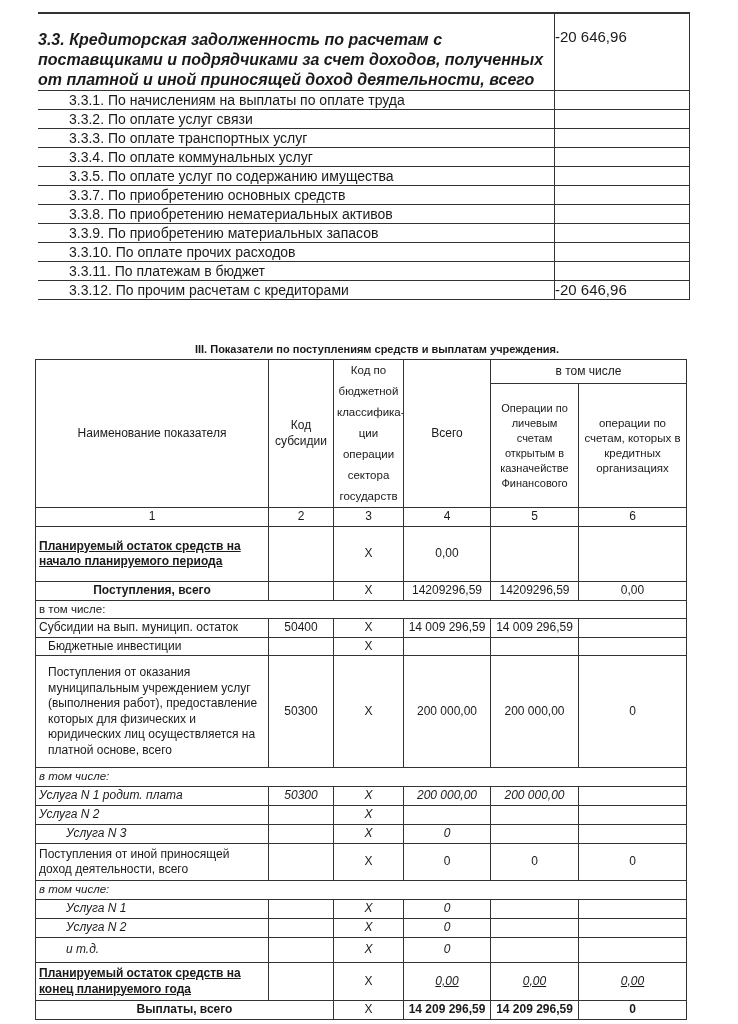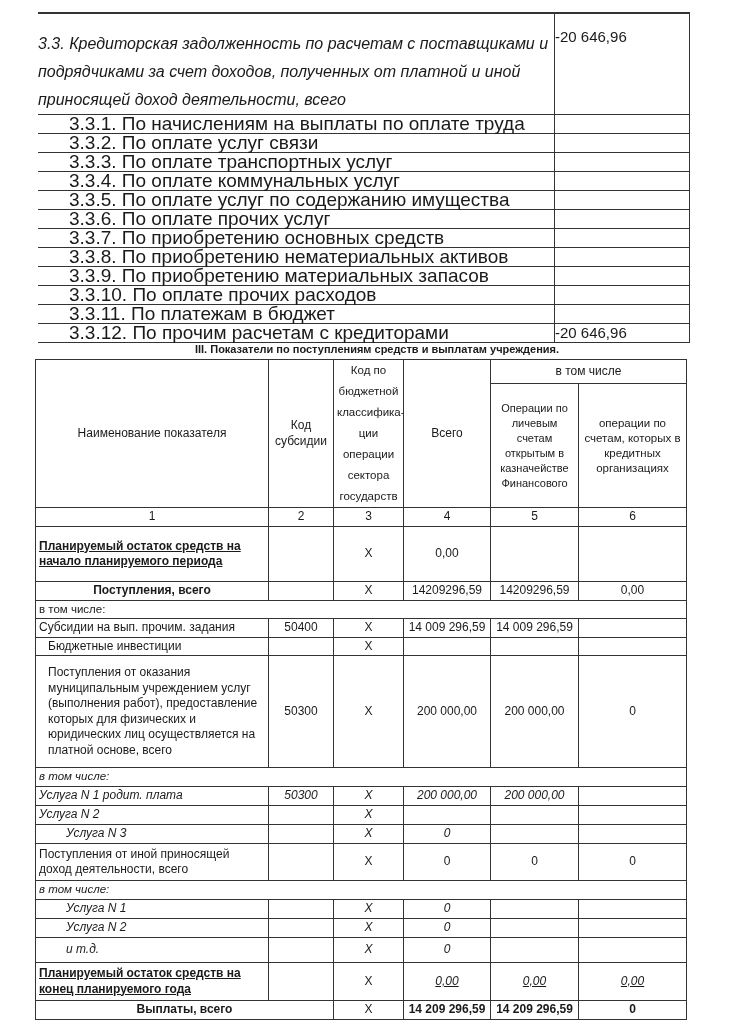--- a/index.html
+++ b/index.html
@@ -1,23 +1,23 @@
 <!DOCTYPE html>
 <html><head>
 <meta charset="utf-8">
 <style>
   html,body{margin:0;padding:0;background:#fff;}
   body{width:738px;height:1024px;position:relative;overflow:hidden;font-family:"Liberation Sans",sans-serif;color:#1a1a1a;}
   .abs{position:absolute;}
   
   #t1{position:absolute;left:38px;top:12px;width:652px;border-collapse:collapse;}
-  #t1 td{border-bottom:1.5px solid #333;padding:0;font-size:19px;line-height:18px;}
+  #t1 td{border-bottom:1.5px solid #333;padding:0;font-size:14px;line-height:18px;}
   #t1 td.val{border-left:1.5px solid #333;border-right:1.5px solid #333;width:134px;}
   #t1 tr.head td{border-top:2px solid #333;}
-  #t1 tr.head td.lbl{font-style:italic;font-weight:normal;font-size:16px;line-height:28px;padding:16px 0 0 0;vertical-align:bottom;height:60px;}
+  #t1 tr.head td.lbl{font-style:italic;font-weight:bold;font-size:16px;line-height:20px;padding:16px 0 0 0;vertical-align:bottom;height:60px;}
   #t1 tr.head td.val{vertical-align:top;padding-top:14px;font-size:15px;}
   #t1 tr.sub td.lbl{padding-left:31px;height:18px;}
   #t1 tr.sub td.val{height:18px;font-size:15px;}
   
   #sec-title{left:8px;width:738px;top:343px;text-align:center;font-weight:bold;font-size:11px;}
   
   #t2{position:absolute;left:35px;top:359px;width:651px;border-collapse:collapse;table-layout:fixed;font-size:12px;}
   #t2 td{border:1.2px solid #333;padding:0 3px;text-align:center;vertical-align:middle;line-height:15.5px;}
   #t2 td.left{text-align:left;}
   #t2 .b{font-weight:bold;}
@@ -49,24 +49,20 @@
       </tr>
   <tr class="sub">
         <td class="lbl">3.3.4. По оплате коммунальных услуг</td>
         <td class="val"></td>
       </tr>
   <tr class="sub">
         <td class="lbl">3.3.5. По оплате услуг по содержанию имущества</td>
         <td class="val"></td>
       </tr>
   <tr class="sub">
-        <td class="lbl">3.3.6. По оплате прочих услуг</td>
-        <td class="val"></td>
-      </tr>
-  <tr class="sub">
         <td class="lbl">3.3.7. По приобретению основных средств</td>
         <td class="val"></td>
       </tr>
   <tr class="sub">
         <td class="lbl">3.3.8. По приобретению нематериальных активов</td>
         <td class="val"></td>
       </tr>
   <tr class="sub">
         <td class="lbl">3.3.9. По приобретению материальных запасов</td>
         <td class="val"></td>
@@ -130,21 +126,21 @@
     <td></td>
     <td>X</td>
     <td>14209296,59</td>
     <td>14209296,59</td>
     <td>0,00</td>
   </tr>
   <tr style="height:18px">
     <td colspan="6" class="left" style="font-size:11.5px;">в том числе:</td>
   </tr>
   <tr style="height:19px">
-    <td class="left">Субсидии на вып. прочим. задания</td>
+    <td class="left">Субсидии на вып. муницип. остаток</td>
     <td>50400</td>
     <td>X</td>
     <td>14 009 296,59</td>
     <td>14 009 296,59</td>
     <td></td>
   </tr>
   <tr style="height:18px">
     <td class="left ind1">Бюджетные инвестиции</td>
     <td></td>
     <td>X</td>

